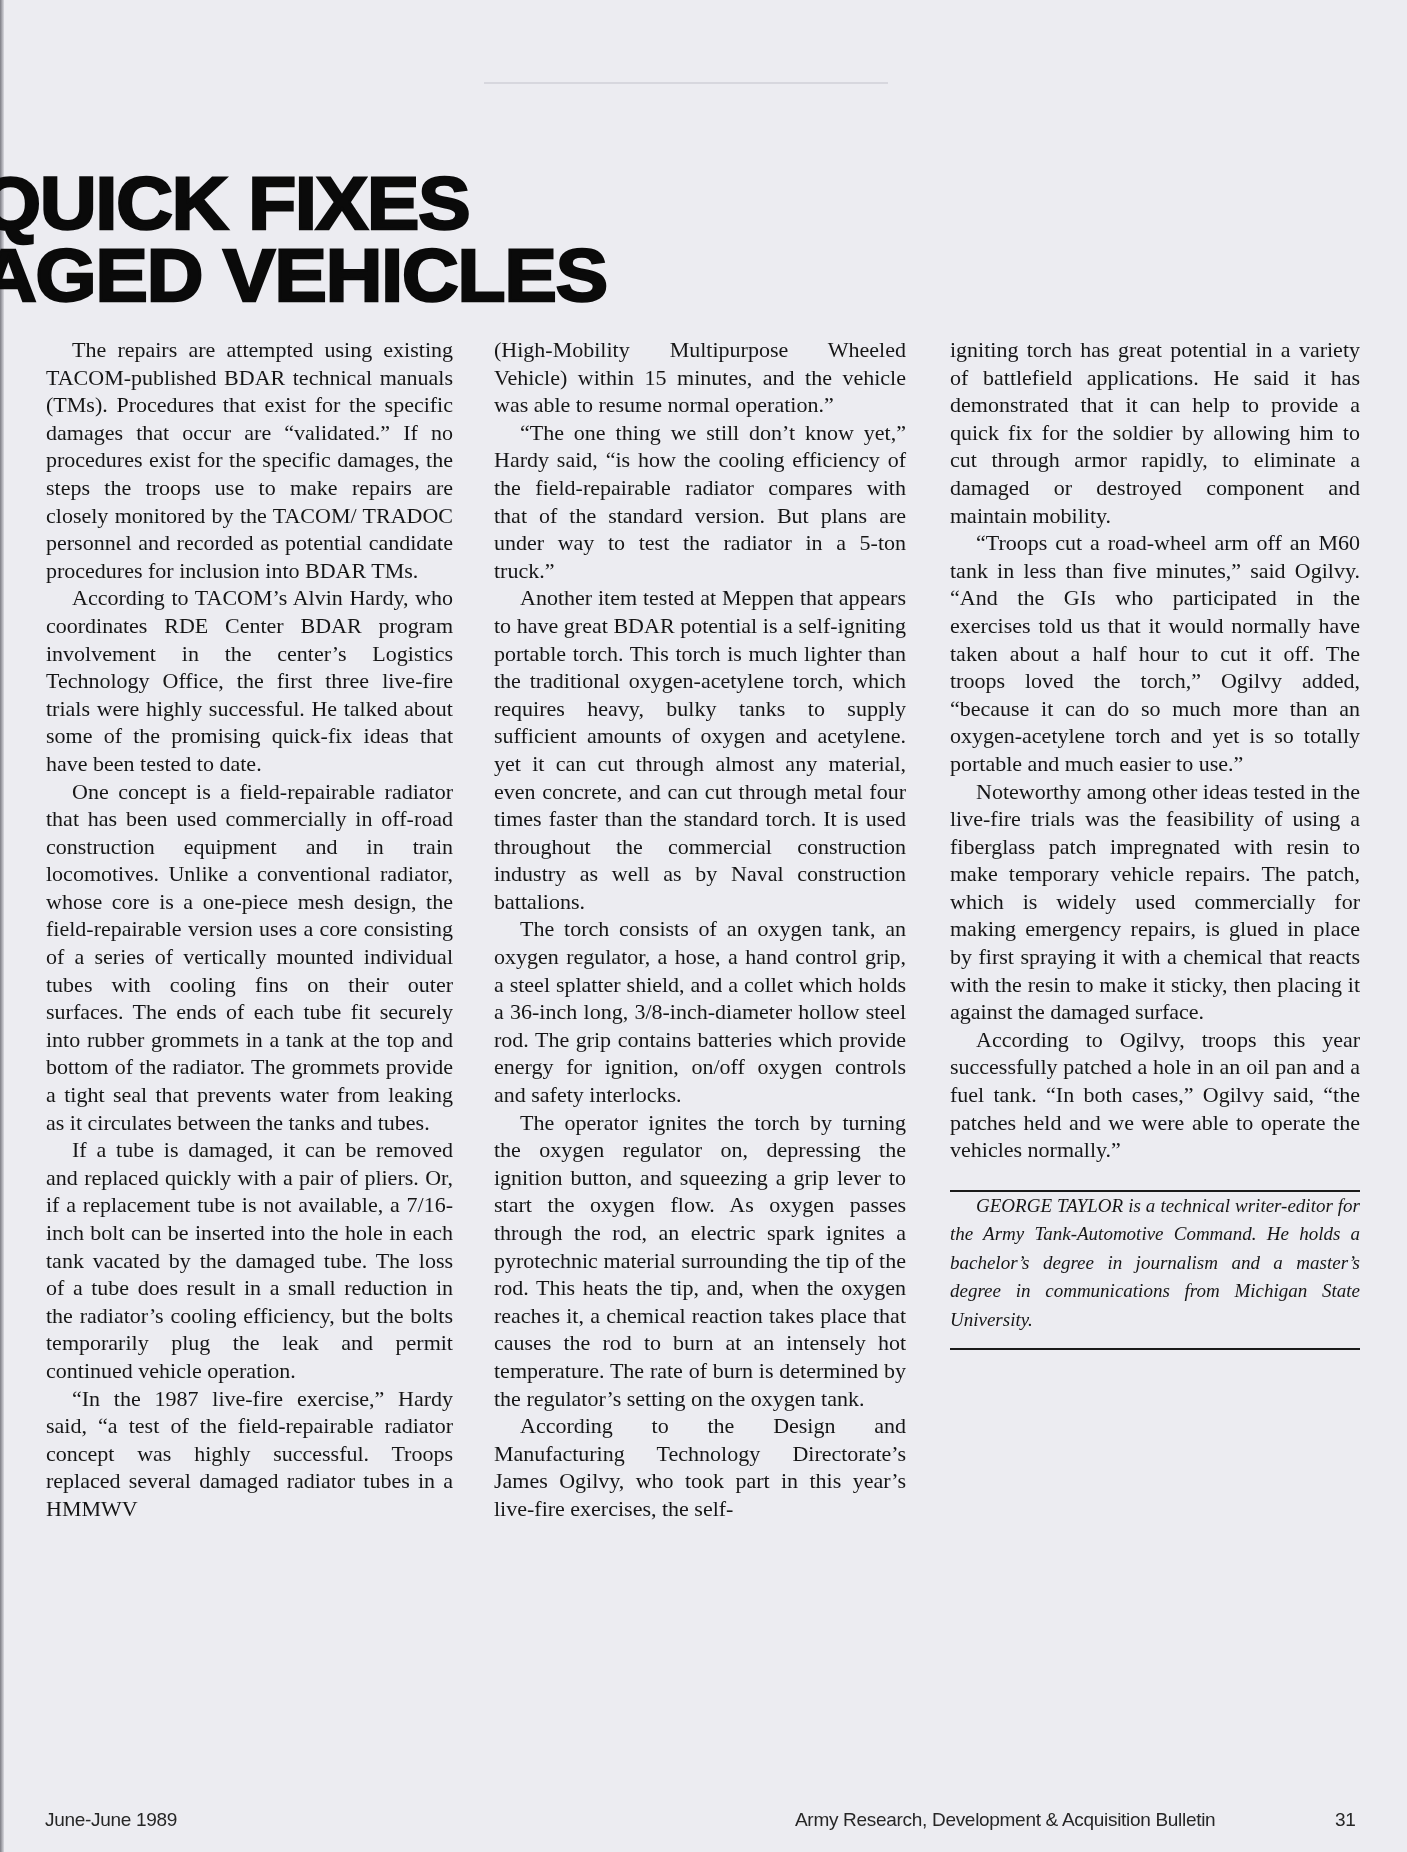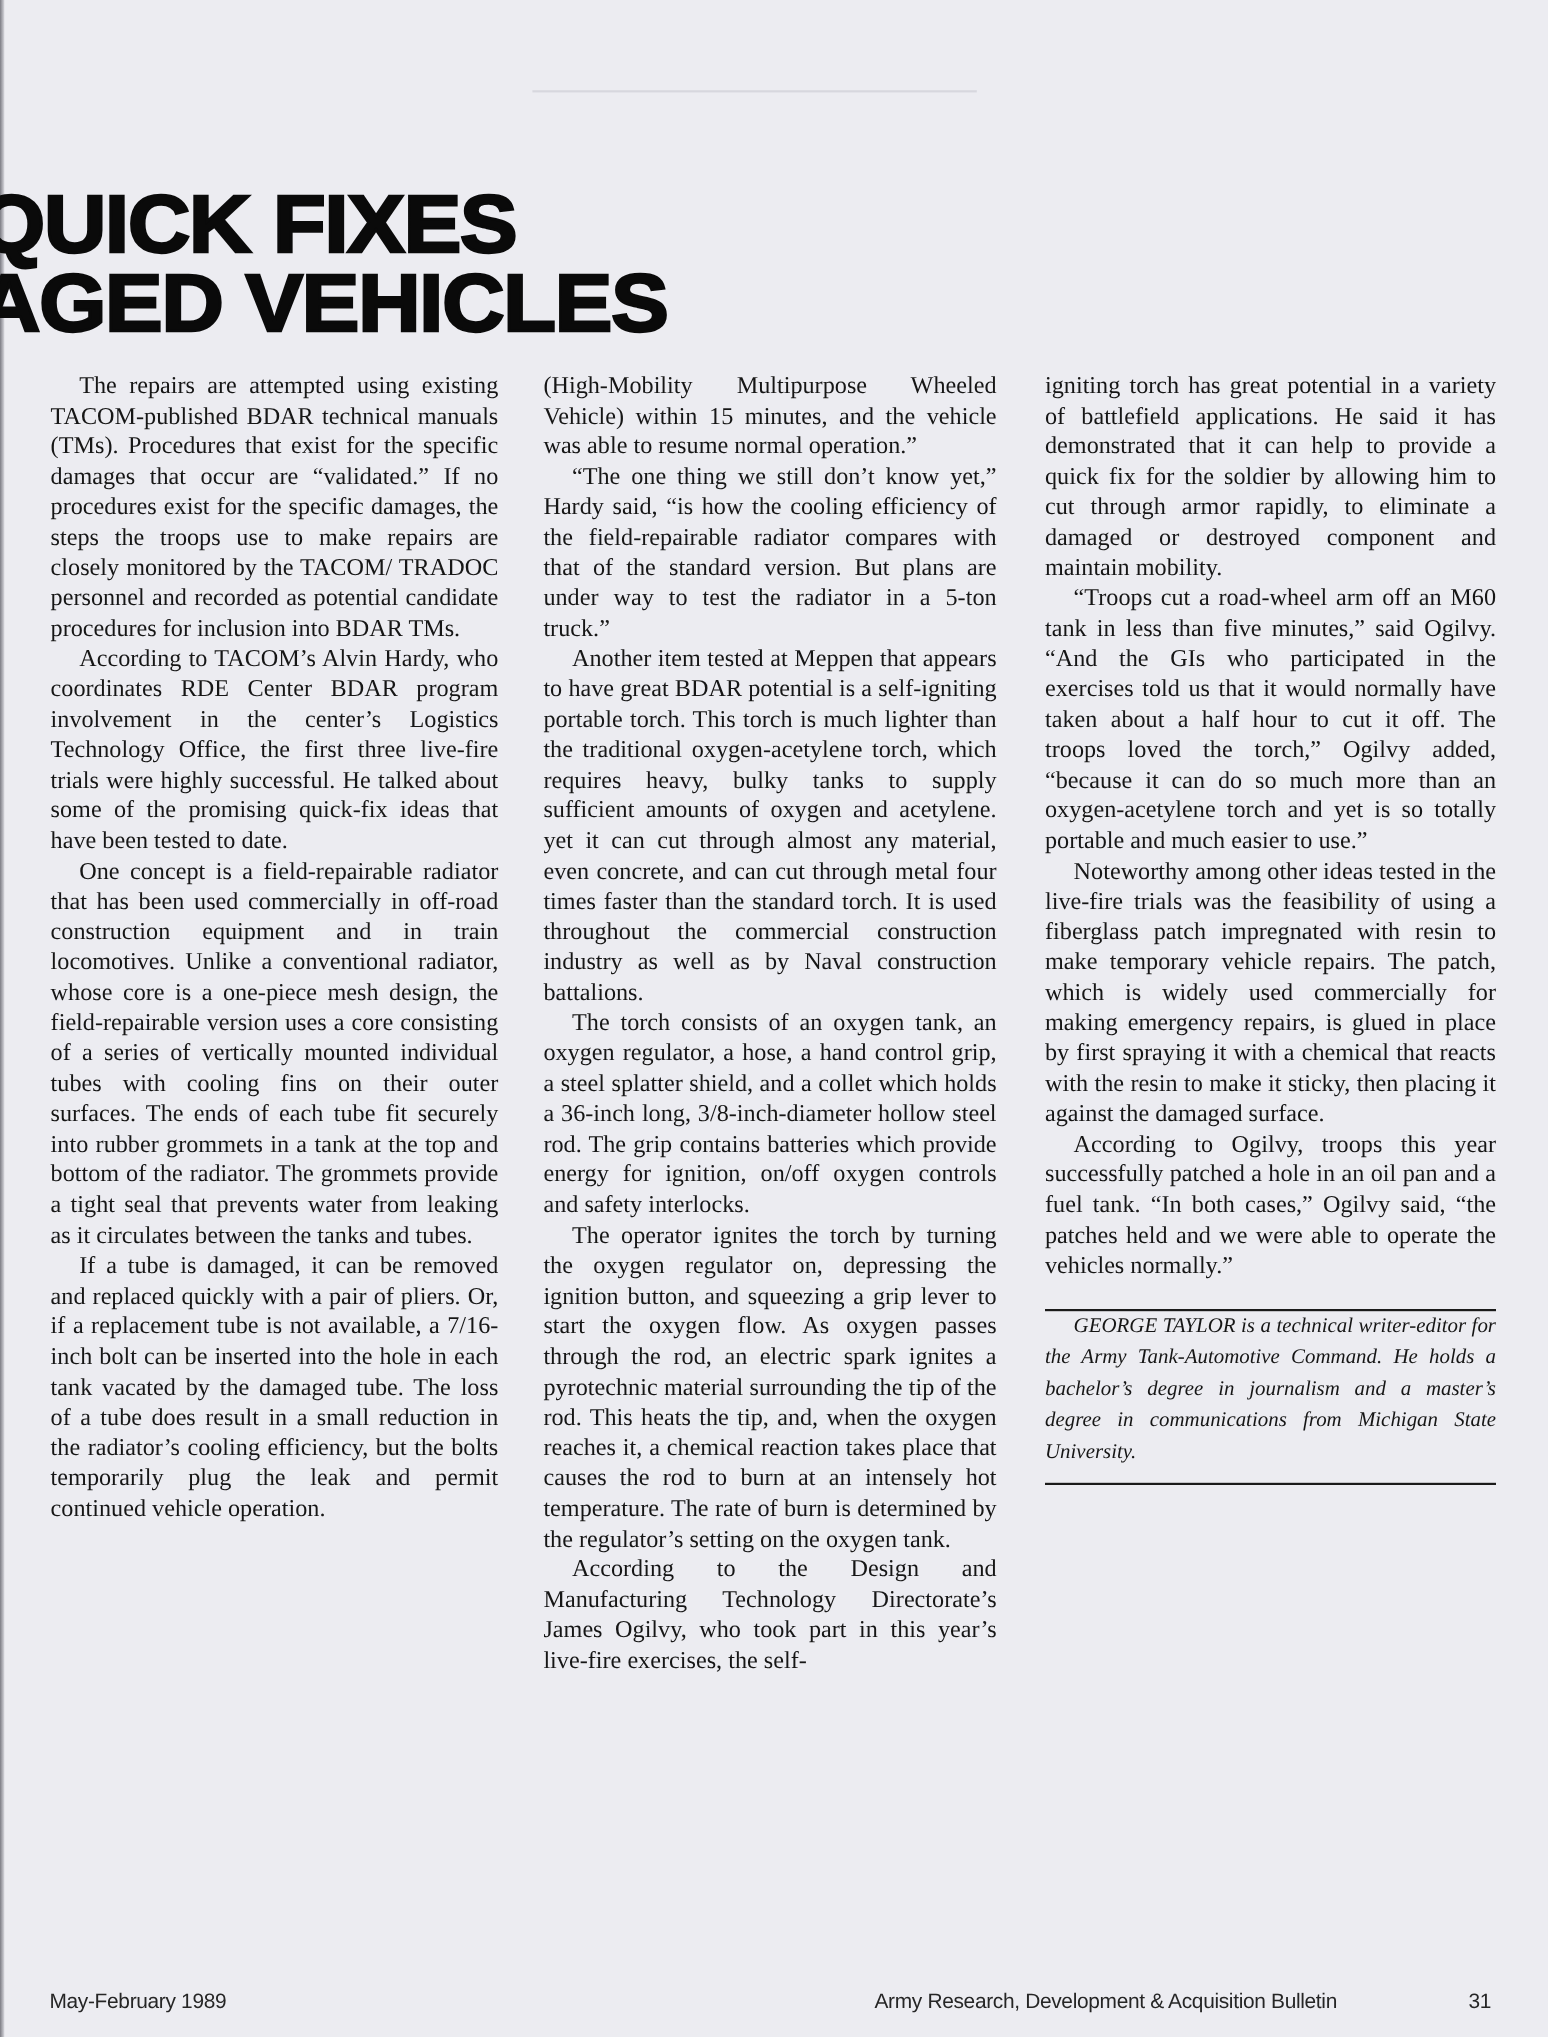--- a/index.html
+++ b/index.html
@@ -68,20 +68,21 @@
 <div class="headline">
   <div>QUICK FIXES</div>
   <div>AGED VEHICLES</div>
 </div>
 
 <div class="col col1">
   <p>The repairs are attempted using existing TACOM-published BDAR technical manuals (TMs). Procedures that exist for the specific damages that occur are “validated.” If no procedures exist for the specific damages, the steps the troops use to make repairs are closely monitored by the TACOM/ TRADOC personnel and recorded as potential candidate procedures for inclusion into BDAR TMs.</p>
   <p>According to TACOM’s Alvin Hardy, who coordinates RDE Center BDAR program involvement in the center’s Logistics Technology Office, the first three live-fire trials were highly successful. He talked about some of the promising quick-fix ideas that have been tested to date.</p>
   <p>One concept is a field-repairable radiator that has been used commercially in off-road construction equipment and in train locomotives. Unlike a conventional radiator, whose core is a one-piece mesh design, the field-repairable version uses a core consisting of a series of vertically mounted individual tubes with cooling fins on their outer surfaces. The ends of each tube fit securely into rubber grommets in a tank at the top and bottom of the radiator. The grommets provide a tight seal that prevents water from leaking as it circulates between the tanks and tubes.</p>
   <p>If a tube is damaged, it can be removed and replaced quickly with a pair of pliers. Or, if a replacement tube is not available, a 7/16-inch bolt can be inserted into the hole in each tank vacated by the damaged tube. The loss of a tube does result in a small reduction in the radiator’s cooling efficiency, but the bolts temporarily plug the leak and permit continued vehicle operation.</p>
+  <p>“In the 1987 live-fire exercise,” Hardy said, “a test of the field-repairable radiator concept was highly successful. Troops replaced several damaged radiator tubes in a HMMWV</p>
 </div>
 
 <div class="col col2">
   <p class="cont">(High-Mobility Multipurpose Wheeled Vehicle) within 15 minutes, and the vehicle was able to resume normal operation.”</p>
   <p>“The one thing we still don’t know yet,” Hardy said, “is how the cooling efficiency of the field-repairable radiator compares with that of the standard version. But plans are under way to test the radiator in a 5-ton truck.”</p>
   <p>Another item tested at Meppen that appears to have great BDAR potential is a self-igniting portable torch. This torch is much lighter than the traditional oxygen-acetylene torch, which requires heavy, bulky tanks to supply sufficient amounts of oxygen and acetylene. yet it can cut through almost any material, even concrete, and can cut through metal four times faster than the standard torch. It is used throughout the commercial construction industry as well as by Naval construction battalions.</p>
   <p>The torch consists of an oxygen tank, an oxygen regulator, a hose, a hand control grip, a steel splatter shield, and a collet which holds a 36-inch long, 3/8-inch-diameter hollow steel rod. The grip contains batteries which provide energy for ignition, on/off oxygen controls and safety interlocks.</p>
   <p>The operator ignites the torch by turning the oxygen regulator on, depressing the ignition button, and squeezing a grip lever to start the oxygen flow. As oxygen passes through the rod, an electric spark ignites a pyrotechnic material surrounding the tip of the rod. This heats the tip, and, when the oxygen reaches it, a chemical reaction takes place that causes the rod to burn at an intensely hot temperature. The rate of burn is determined by the regulator’s setting on the oxygen tank.</p>
   <p>According to the Design and Manufacturing Technology Directorate’s James Ogilvy, who took part in this year’s live-fire exercises, the self-</p>
 </div>
@@ -89,15 +90,15 @@
 <div class="col col3">
   <p class="cont">igniting torch has great potential in a variety of battlefield applications. He said it has demonstrated that it can help to provide a quick fix for the soldier by allowing him to cut through armor rapidly, to eliminate a damaged or destroyed component and maintain mobility.</p>
   <p>“Troops cut a road-wheel arm off an M60 tank in less than five minutes,” said Ogilvy. “And the GIs who participated in the exercises told us that it would normally have taken about a half hour to cut it off. The troops loved the torch,” Ogilvy added, “because it can do so much more than an oxygen-acetylene torch and yet is so totally portable and much easier to use.”</p>
   <p>Noteworthy among other ideas tested in the live-fire trials was the feasibility of using a fiberglass patch impregnated with resin to make temporary vehicle repairs. The patch, which is widely used commercially for making emergency repairs, is glued in place by first spraying it with a chemical that reacts with the resin to make it sticky, then placing it against the damaged surface.</p>
   <p>According to Ogilvy, troops this year successfully patched a hole in an oil pan and a fuel tank. “In both cases,” Ogilvy said, “the patches held and we were able to operate the vehicles normally.”</p>
   <div class="rule"></div>
   <p class="bio">GEORGE TAYLOR is a technical writer-editor for the Army Tank-Automotive Command. He holds a bachelor’s degree in journalism and a master’s degree in communications from Michigan State University.</p>
   <div class="rule2"></div>
 </div>
 
-<div class="footer footer-left">May-February 1989</div>
+<div class="footer footer-left">June-June 1989</div>
 <div class="footer footer-right">Army Research, Development &amp; Acquisition Bulletin</div>
 <div class="footer footer-page">31</div>
 
 </body></html>

